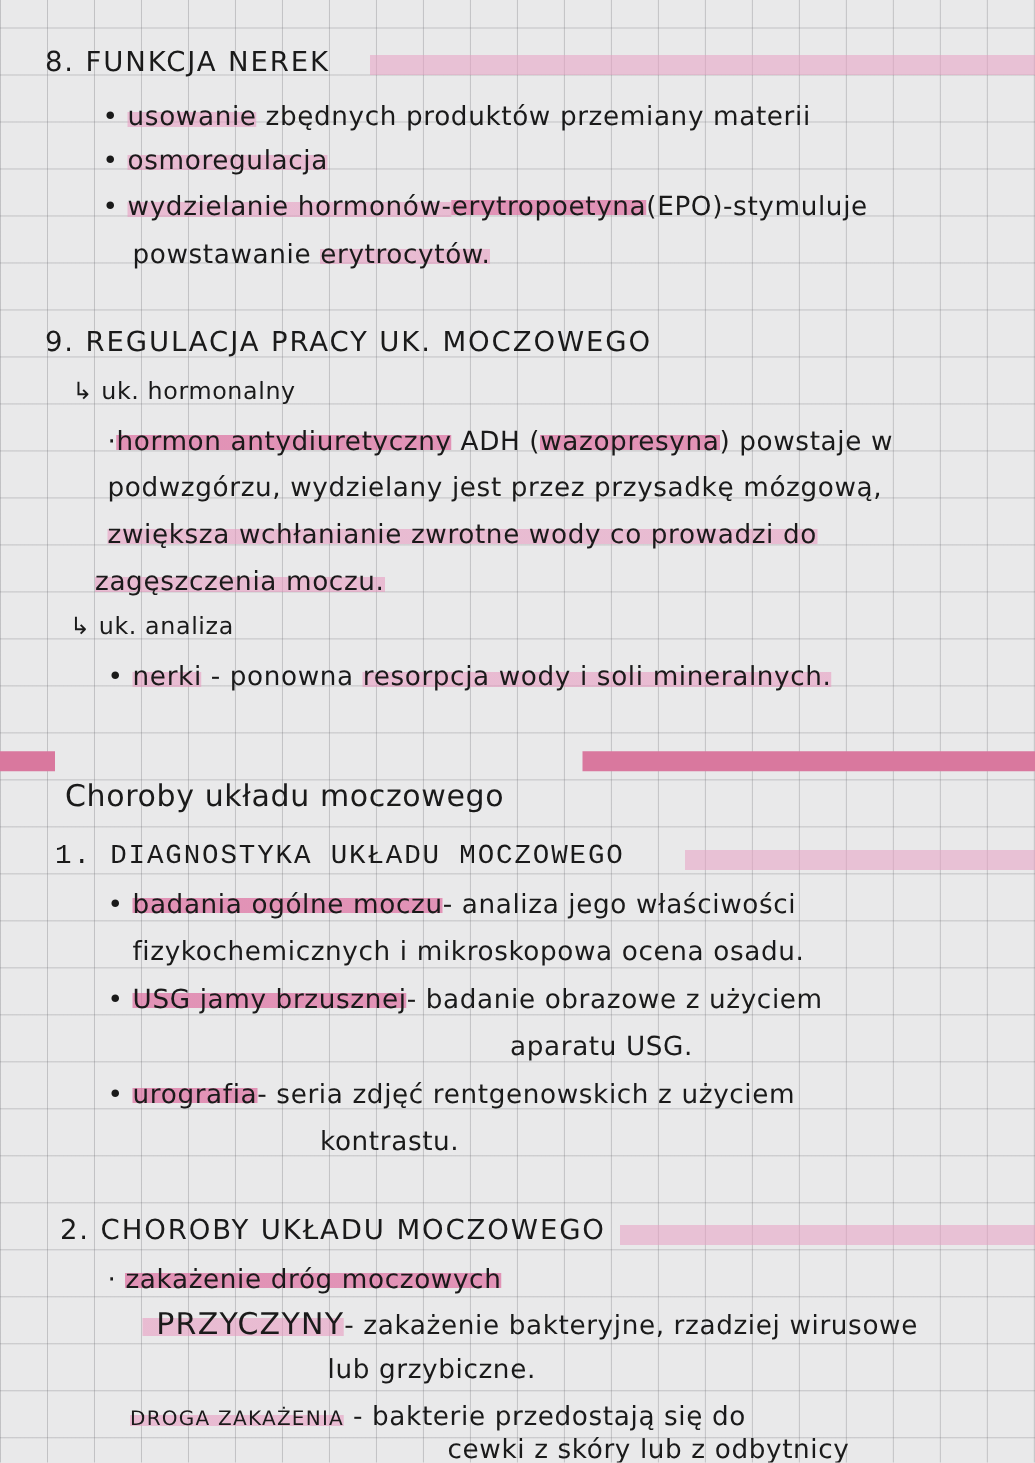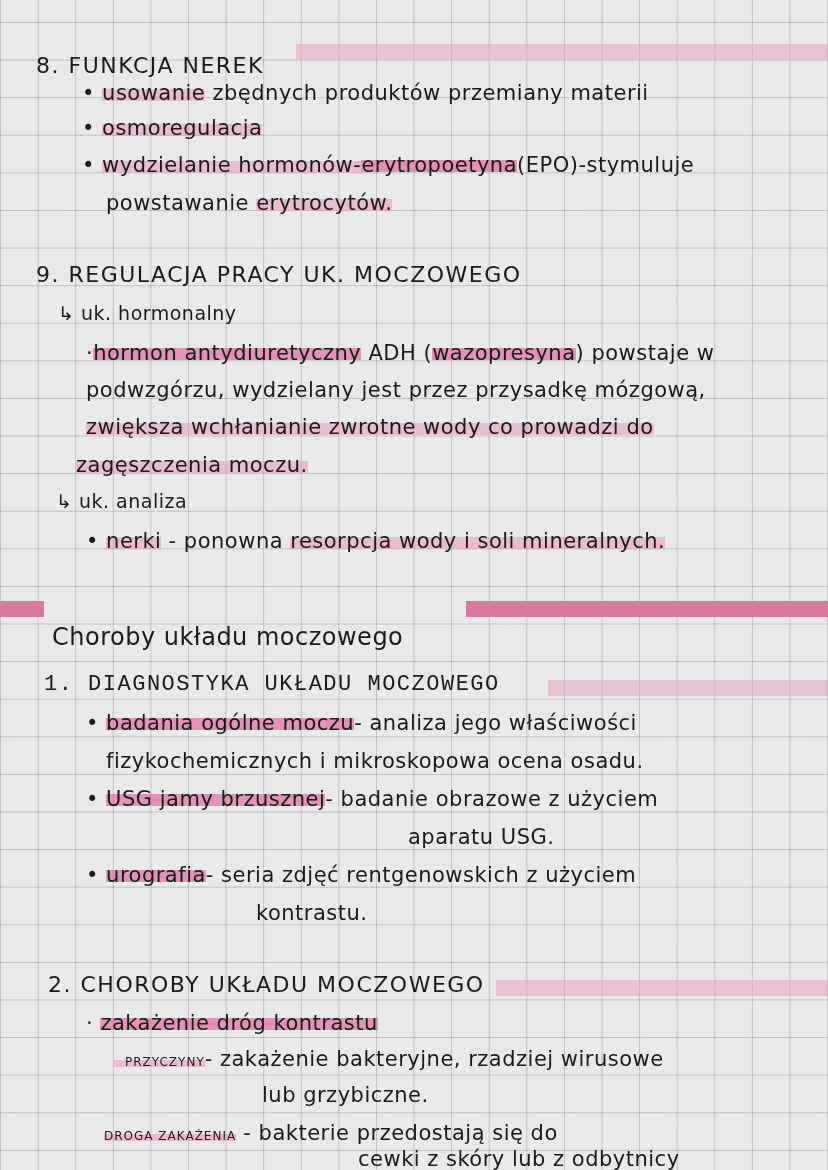--- a/index.html
+++ b/index.html
@@ -17,21 +17,21 @@
   .line { position:absolute; white-space:nowrap; font-size:21px; letter-spacing:0.5px; line-height:26px; }
   .caps { font-size:22px; letter-spacing:1.5px; }
   .hl { background:linear-gradient(to bottom, transparent 35%, rgba(232,150,190,0.55) 35%, rgba(232,150,190,0.55) 85%, transparent 85%); }
   .hl-strong { background:linear-gradient(to bottom, transparent 30%, rgba(222,110,160,0.7) 30%, rgba(222,110,160,0.7) 80%, transparent 80%); }
   .bar { position:absolute; height:16px; background:rgba(232,160,195,0.55); }
   .bar-dark { position:absolute; height:16px; background:#d9789e; }
 </style>
 </head>
 <body>
 
-<div class="line caps" style="left:36px;top:53px;">8. FUNKCJA NEREK</div>
+<div class="line caps" style="left:36px;top:38px;">8. FUNKCJA NEREK</div>
 <div class="bar" style="left:296px;top:44px;width:532px;"></div>
 
 <div class="line" style="left:82px;top:80px;">
   <span>•</span>
   <span class="hl">usowanie</span><span> zbędnych produktów przemiany materii</span>
 </div>
 <div class="line" style="left:82px;top:115px;">
   <span>•</span>
   <span class="hl">osmoregulacja</span>
 </div>
@@ -82,22 +82,22 @@
   <span>•</span>
   <span class="hl-strong">urografia</span><span>- seria zdjęć rentgenowskich z użyciem</span>
 </div>
 <div class="line" style="left:256px;top:900px;">kontrastu.</div>
 
 <div class="line caps" style="left:48px;top:972px;">2. CHOROBY UKŁADU MOCZOWEGO</div>
 <div class="bar" style="left:496px;top:980px;width:332px;"></div>
 
 <div class="line" style="left:86px;top:1010px;">
   <span>·</span>
-  <span class="hl-strong">zakażenie dróg kontrastu</span>
+  <span class="hl-strong">zakażenie dróg moczowych</span>
 </div>
 <div class="line" style="left:114px;top:1046px;">
-  <span class="hl" style="font-size:12px;letter-spacing:1px;padding-left:11px;">PRZYCZYNY</span><span>- zakażenie bakteryjne, rzadziej wirusowe</span>
+  <span class="hl" style="font-size:24px;letter-spacing:1px;padding-left:11px;">PRZYCZYNY</span><span>- zakażenie bakteryjne, rzadziej wirusowe</span>
 </div>
 <div class="line" style="left:262px;top:1082px;">lub grzybiczne.</div>
 <div class="line" style="left:104px;top:1120px;">
-  <span class="hl" style="font-size:12px;letter-spacing:1px;margin-top:19px;">DROGA ZAKAŻENIA</span><span> - bakterie przedostają się do</span>
+  <span class="hl" style="font-size:16px;letter-spacing:1px;margin-top:19px;">DROGA ZAKAŻENIA</span><span> - bakterie przedostają się do</span>
 </div>
 <div class="line" style="left:358px;top:1146px;">cewki z skóry lub z odbytnicy</div>
 
 </body></html>

